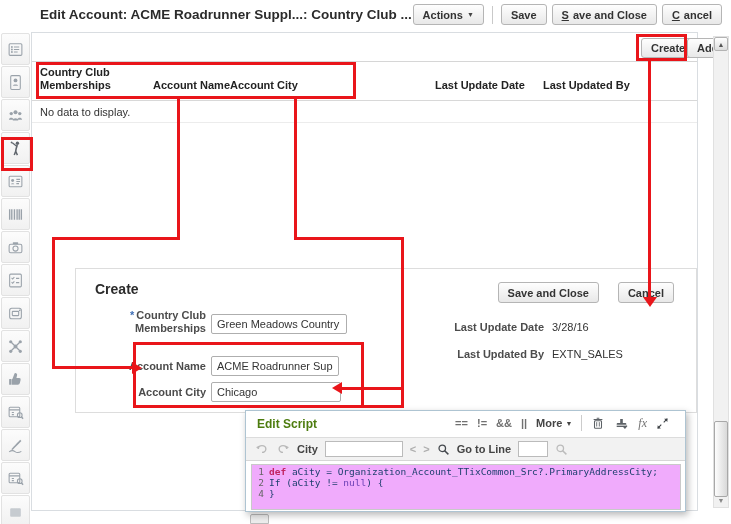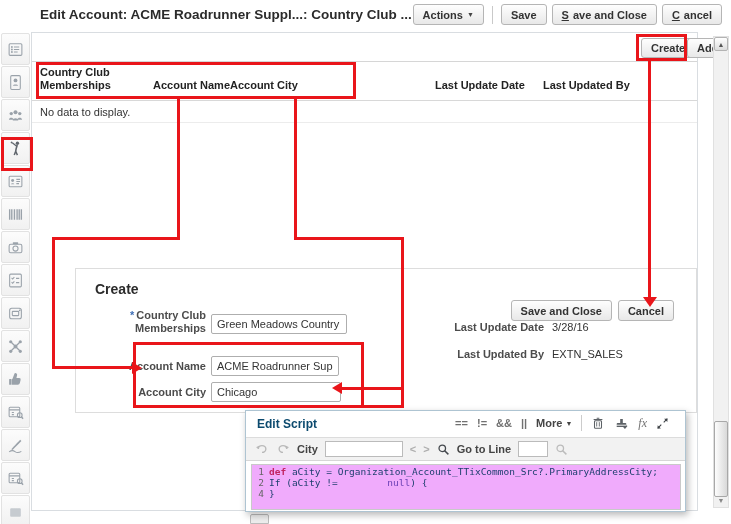--- a/index.html
+++ b/index.html
@@ -27,50 +27,50 @@
   .obj-toolbar-sep { position:absolute; left:32px; top:61px; width:665px; height:1px; background:#d6d6d6; }
   .tbl-hdr-sep { position:absolute; left:32px; top:100px; width:665px; height:1px; background:#d8d8d8; }
   .tbl-row-sep { position:absolute; left:32px; top:122px; width:665px; height:1px; background:#ececec; }
   .col-hdr { position:absolute; font-size:11px; font-weight:bold; color:#222; line-height:13px; }
   .no-data { position:absolute; left:40px; top:106px; font-size:11px; color:#333; }
 
   
   .create-panel { position:absolute; left:75px; top:268px; width:622px; height:145px;
                   border:1px solid #ddd; background:#fff; }
   .cp-title { position:absolute; left:19px; top:12px; font-size:14px; font-weight:bold; color:#2b2b2b; }
-  .cp-btns { position:absolute; right:22px; top:13px; display:flex; gap:6px;margin-top:18px; }
+  .cp-btns { position:absolute; right:22px; top:13px; display:flex; gap:19px; }
   .fld-label { position:absolute; font-size:11px; font-weight:bold; color:#4c4c4c; text-align:right; line-height:13px; }
   .req { color:#3f6fb6; font-weight:bold; margin-right:2px; }
   .fld-input { position:absolute; height:20px; border:1px solid #aeaeae; border-radius:2px;
                font-family:"Liberation Sans",sans-serif; font-size:11px; color:#333; padding:0 5px; background:#fff; }
   .ro-label { position:absolute; font-size:11px; font-weight:bold; color:#4c4c4c; text-align:right; }
   .ro-value { position:absolute; font-size:11px; color:#333; }
 
   
   .script-panel { position:absolute; left:245px; top:410px; width:441px; height:102px;
                   background:#fff; border:1px solid #aec4d2; box-shadow:2px 3px 7px rgba(0,0,0,.28); z-index:30; }
-  .sp-title { position:absolute; left:11px; top:6px; font-size:12px; font-weight:bold; color:#0c4a6e; }
+  .sp-title { position:absolute; left:11px; top:6px; font-size:12px; font-weight:bold; color:#4d7c0f; }
   .sp-ops { position:absolute; right:16px; top:4px; display:flex; align-items:center; gap:9px; }
   .op { font-size:11px; font-weight:bold; color:#707070; }
   .more { font-size:11px; font-weight:bold; color:#444; display:flex; align-items:center; gap:3px; }
   .sp-div { width:1px; height:16px; background:#ccc; }
   .find-row { position:absolute; left:0; top:26px; width:439px; height:24px; background:#f2f2f2;
               border-top:1px solid #dcdcdc; border-bottom:1px solid #d6d6d6;
               display:flex; align-items:center; gap:7px; padding:0 9px; }
   .find-lbl { font-size:11px; font-weight:bold; color:#444; }
   .find-input { height:16px; border:1px solid #bbb; background:#fff; font-size:11px; padding:0 3px; }
   .chev { font-size:11px; font-weight:bold; color:#aeaeae; }
   .code-box { position:absolute; left:5px; top:53px; width:430px; height:46px; border:1px solid #c9c9c9;
               background:#f0abfc; font-family:"DejaVu Sans Mono", monospace; font-size:9.5px; line-height:11px;
               padding:1px 3px; overflow:hidden; }
   .code-line { white-space:pre; }
   .gut { display:inline-block; width:9px; text-align:right; margin-right:5px; color:#666; }
   .tok-tx { color:#1d3f6e; }
   .tok-kw { color:#c12562; font-weight:bold; }
-  .tok-kw2 { color:#6a3fb5;margin-left:44px; }
+  .tok-kw2 { color:#6a3fb5; }
   .tok-str { color:#c12588; }
   .stub-box { position:absolute; left:250px; top:514px; width:19px; height:10px; background:#ededed;
               border:1px solid #bbb; border-radius:2px 2px 0 0; z-index:5; }
 
   
   .vscroll { position:absolute; left:713px; top:36px; width:16px; height:472px; background:#f1f1f1;
              border:1px solid #e0e0e0; z-index:10; }
   .sc-btn { position:absolute; left:0; width:14px; height:14px; background:linear-gradient(#fff,#dcdcdc);
             border:1px solid #b3b3b3; border-radius:2px; display:flex; align-items:center; justify-content:center;
             font-size:7px; color:#555; }

